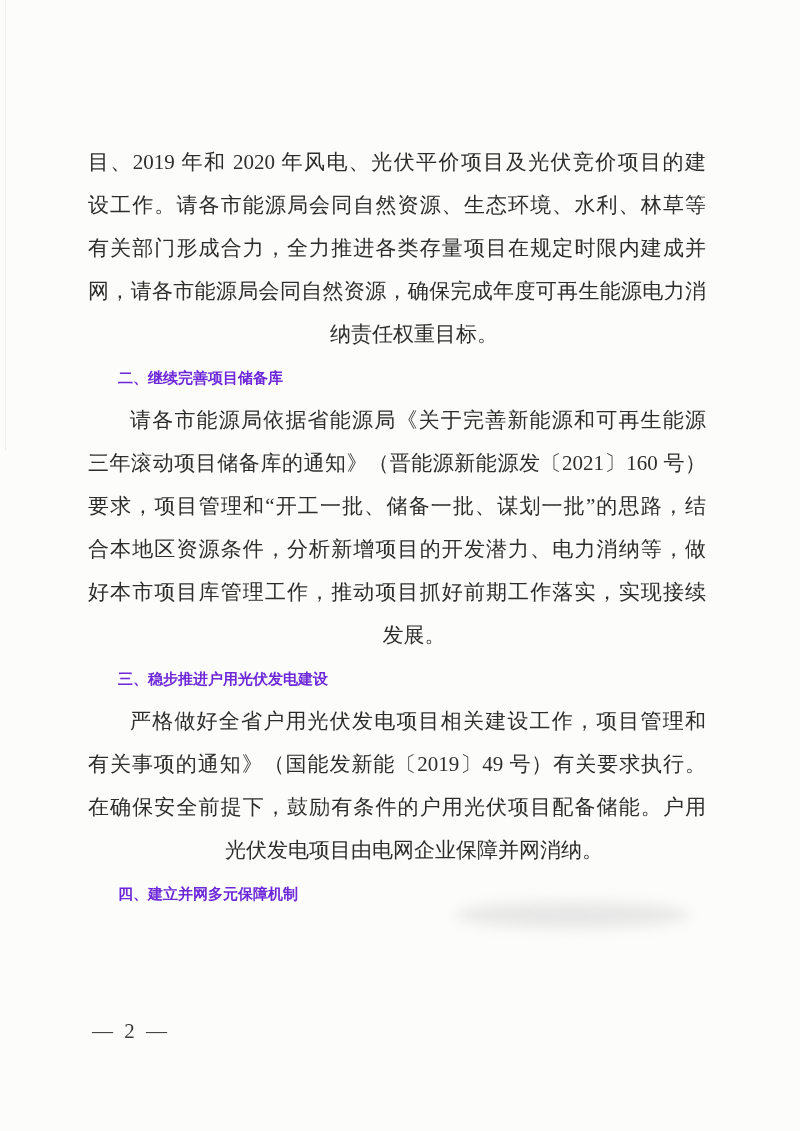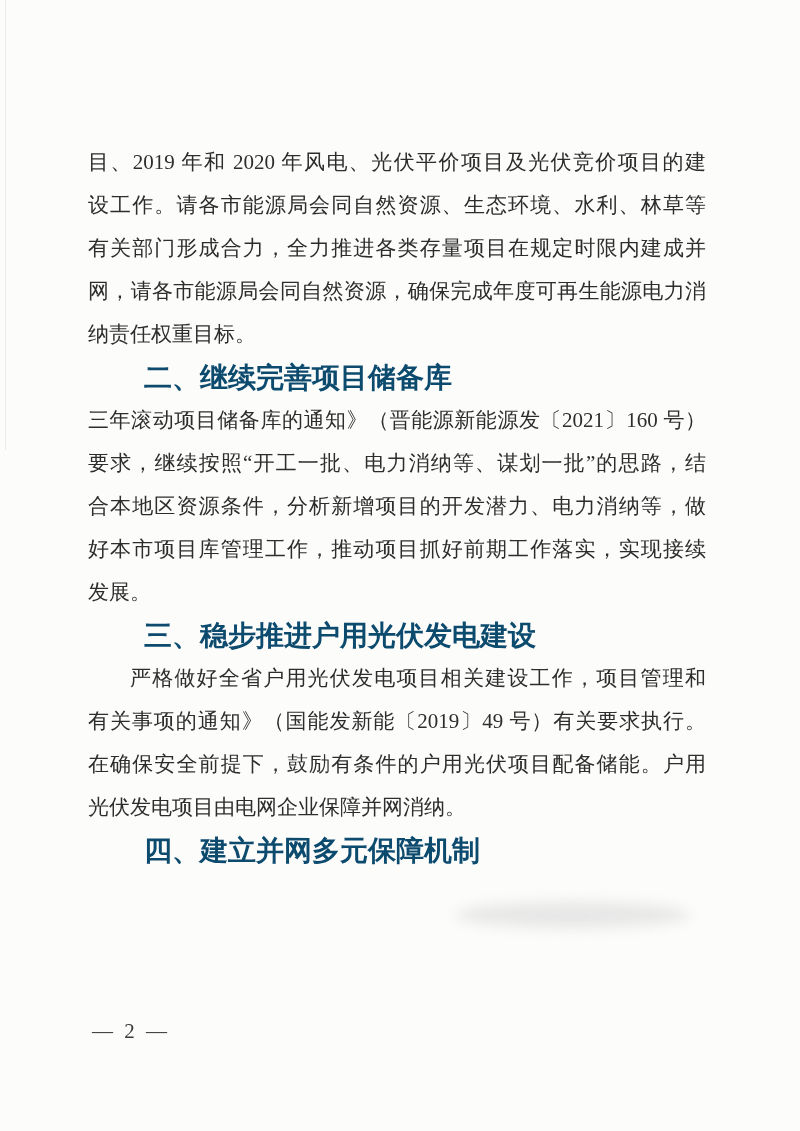--- a/index.html
+++ b/index.html
@@ -36,30 +36,31 @@
     line-height: 43px;
     overflow: hidden;
     white-space: normal;
   }
   .fill {
     text-align: justify;
     text-align-last: justify;
     text-justify: inter-character;
   }
   .end {
-    text-align: left;
+    text-align: center;
+    margin-left: 34px;
   }
   .indent {
     text-indent: 2em;
   }
   .heading {
     font-family: "Liberation Sans", sans-serif;
     font-weight: 700;
-    font-size: 28px;
-    color: #0c4a6e;
+    font-size: 15px;
+    color: #6d28d9;
     text-indent: 2em;
   }
   .page-number {
     position: absolute;
     left: 92px;
     top: 1019px;
     font-size: 21px;
     letter-spacing: 3px;
     color: #3a3a3a;
   }
@@ -83,22 +84,23 @@
 
   <div class="content">
 
     <div class="line fill">目、2019 年和 2020 年风电、光伏平价项目及光伏竞价项目的建</div>
     <div class="line fill">设工作。请各市能源局会同自然资源、生态环境、水利、林草等</div>
     <div class="line fill">有关部门形成合力，全力推进各类存量项目在规定时限内建成并</div>
     <div class="line fill">网，请各市能源局会同自然资源，确保完成年度可再生能源电力消</div>
     <div class="line end">纳责任权重目标。</div>
 
     <div class="line heading">二、继续完善项目储备库</div>
+    <div class="line fill indent">请各市能源局依据省能源局《关于完善新能源和可再生能源</div>
     <div class="line fill">三年滚动项目储备库的通知》（晋能源新能源发〔2021〕160 号）</div>
-    <div class="line fill">要求，继续按照“开工一批、电力消纳等、谋划一批”的思路，结</div>
+    <div class="line fill">要求，项目管理和“开工一批、储备一批、谋划一批”的思路，结</div>
     <div class="line fill">合本地区资源条件，分析新增项目的开发潜力、电力消纳等，做</div>
     <div class="line fill">好本市项目库管理工作，推动项目抓好前期工作落实，实现接续</div>
     <div class="line end">发展。</div>
 
     <div class="line heading">三、稳步推进户用光伏发电建设</div>
     <div class="line fill indent">严格做好全省户用光伏发电项目相关建设工作，项目管理和</div>
     <div class="line fill">有关事项的通知》（国能发新能〔2019〕49 号）有关要求执行。</div>
     <div class="line fill">在确保安全前提下，鼓励有条件的户用光伏项目配备储能。户用</div>
     <div class="line end">光伏发电项目由电网企业保障并网消纳。</div>
 

